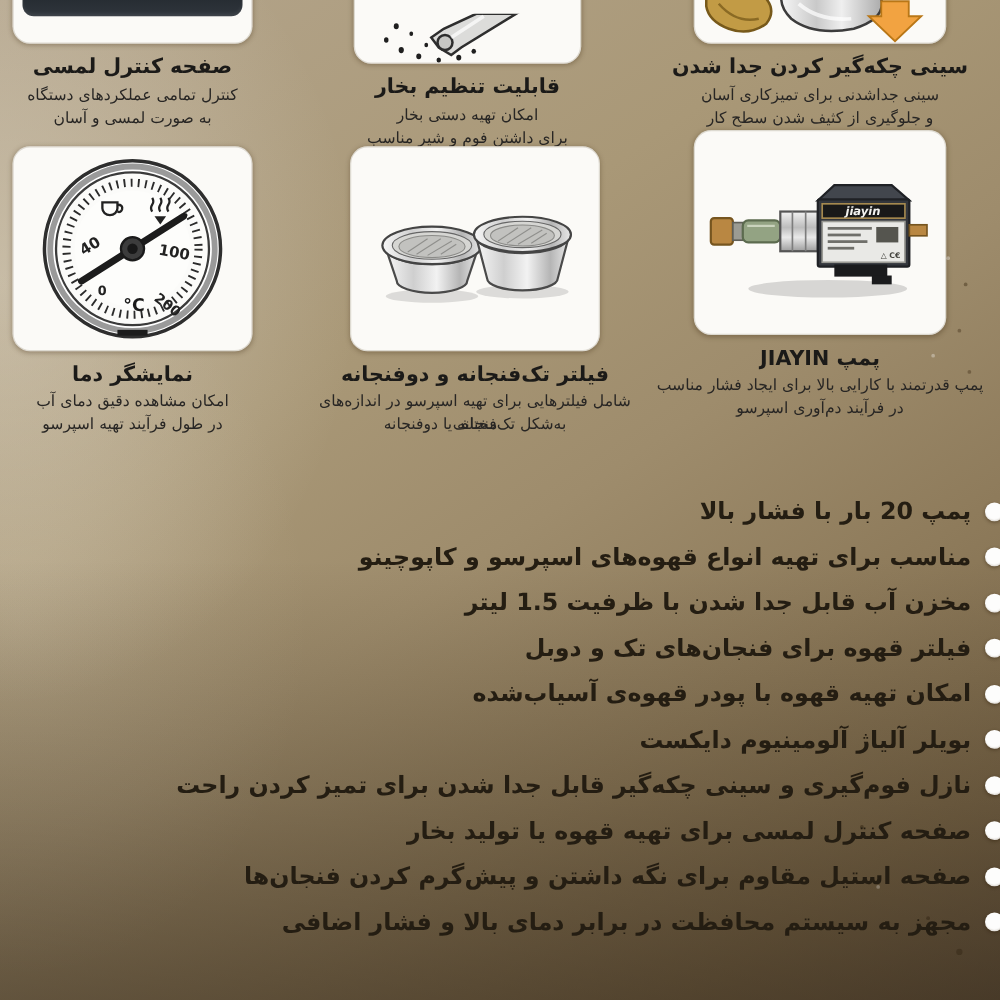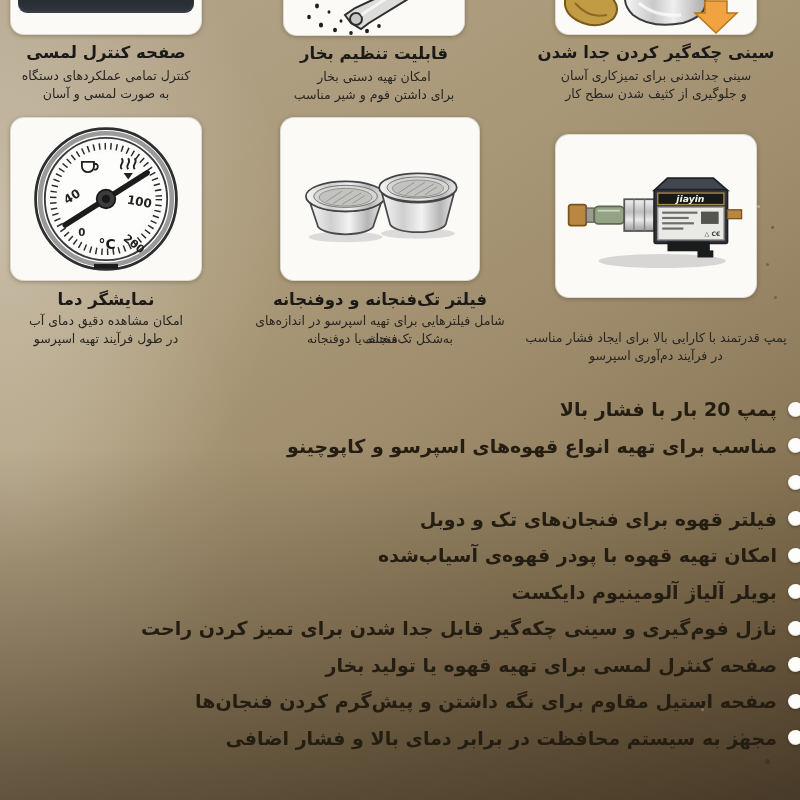--- a/index.html
+++ b/index.html
@@ -24,30 +24,30 @@
     width:270px; margin:0; text-align:center;
     font-size:16.5px; line-height:22px; font-weight:bold; color:#1b1a18;
   }
   .f-desc{
     position:absolute; left:50%; transform:translateX(-50%);
     width:280px; margin:0; text-align:center;
     font-size:12.5px; line-height:18px; font-weight:500; color:#282624;
   }
   
   .f0{left:10px; top:0; width:192px; height:112px;}
-  .f1{left:283px; top:1px; width:182px; height:112px;}
+  .f1{left:283px; top:16px; width:182px; height:112px;}
   .f2{left:555px; top:0; width:202px; height:112px;}
   .row1 .photo-box{top:-65px; height:100px;}
   .row1 .f-title{top:42px;}
   .row1 .d1{top:67px;}
   .row1 .d2{top:85px;}
   
   .f3{left:10px; top:117px; width:192px; height:240px;}
   .f4{left:280px; top:117px; width:200px; height:240px;}
-  .f5{left:555px; top:134px; width:202px; height:240px;}
+  .f5{left:555px; top:104px; width:202px; height:240px;}
   .row2 .photo-box{top:0; height:164px;}
   .row2 .f-title{top:172px;}
   .row2 .d1{top:195px;}
   .row2 .d2{top:213px;}
   .panel-dark{
     position:absolute; left:8px; right:8px; top:52px; height:26px;
     border-radius:9px; background:linear-gradient(#20252b,#2f353c);
     box-shadow:inset 0 -2px 3px rgba(255,255,255,0.08);
   }
   .photo-box svg{position:absolute;}
@@ -262,35 +262,37 @@
           <rect x="112" y="92" width="36" height="2.5"></rect>
           <rect x="112" y="98" width="24" height="2.5"></rect>
           <rect x="156" y="80" width="20" height="14" fill="#55554f"></rect>
         </g>
         <text x="160" y="108" font-size="7" font-weight="bold" fill="#44443f">△ C€</text>
         <rect x="186" y="78" width="16" height="10" fill="#b98742" stroke="#76551f" stroke-width="1.5"></rect>
         <rect x="118" y="114" width="48" height="11" fill="#1a1b1d"></rect>
         <rect x="152" y="124" width="18" height="8" fill="#1a1b1d"></rect>
       </svg>
     </div>
+    <h3 class="f-title" dir="rtl">پمپ JIAYIN</h3>
     <p class="f-desc d1" dir="rtl">پمپ قدرتمند با کارایی بالا برای ایجاد فشار مناسب</p>
     <p class="f-desc d2" dir="rtl">در فرآیند دم‌آوری اسپرسو</p>
   </section>
 
   <ul class="bullets" dir="rtl">
     <li>
         <span class="dot"></span>
         <span class="txt">پمپ 20 بار با فشار بالا</span>
       </li>
     <li>
         <span class="dot"></span>
         <span class="txt">مناسب برای تهیه انواع قهوه‌های اسپرسو و کاپوچینو</span>
       </li>
     <li>
         <span class="dot"></span>
+        <span class="txt">مخزن آب قابل جدا شدن با ظرفیت 1.5 لیتر</span>
       </li>
     <li>
         <span class="dot"></span>
         <span class="txt">فیلتر قهوه برای فنجان‌های تک و دوبل</span>
       </li>
     <li>
         <span class="dot"></span>
         <span class="txt">امکان تهیه قهوه با پودر قهوه‌ی آسیاب‌شده</span>
       </li>
     <li>

